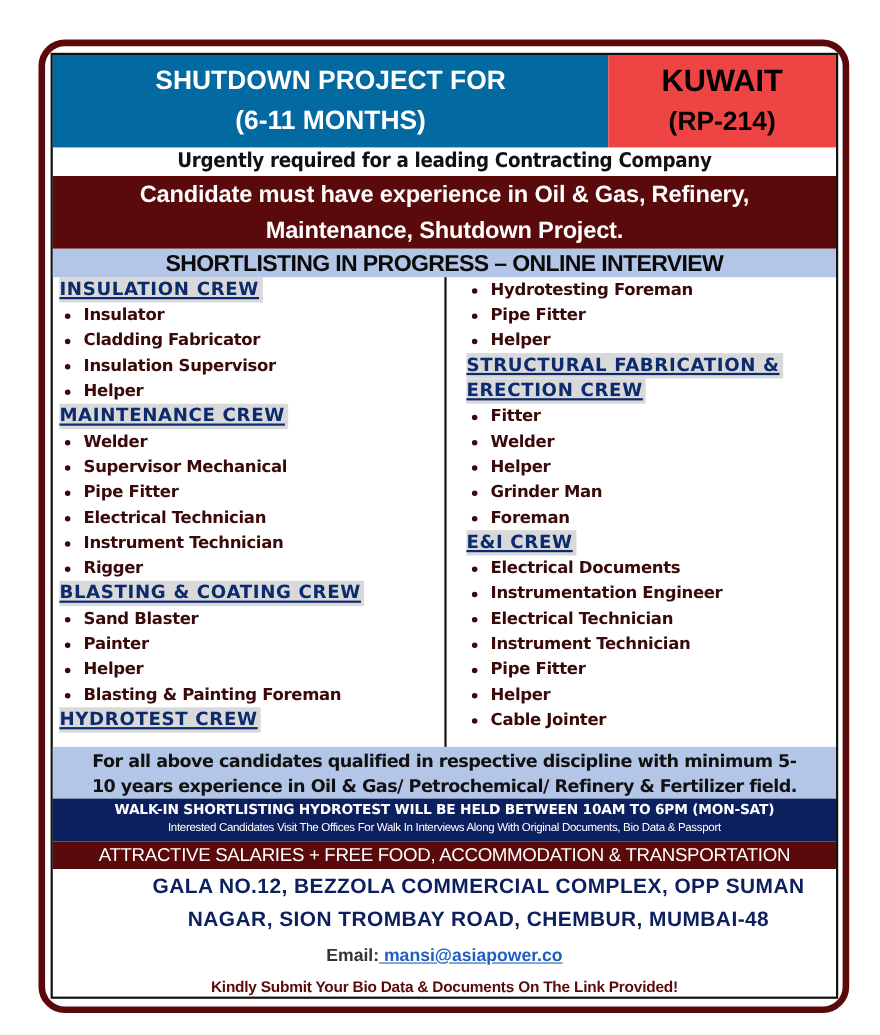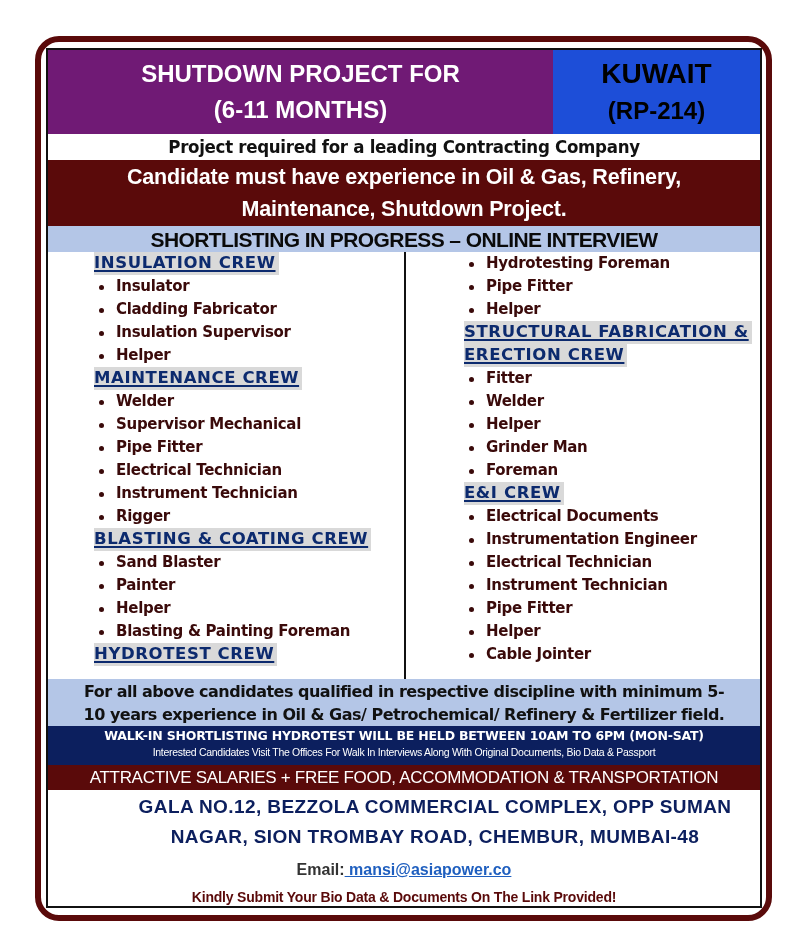--- a/index.html
+++ b/index.html
@@ -3,32 +3,32 @@
 <meta charset="utf-8">
 <style>
   html, body { margin:0; padding:0; }
   body { width:800px; height:941px; background:#ffffff; position:relative; overflow:hidden;
          font-family:"Liberation Sans", sans-serif; }
   .outer { position:absolute; left:35px; top:36px; width:725px; height:873px;
            border:6px solid #5a0a0a; border-radius:24px; box-sizing:content-box; }
   .inner { position:absolute; left:46px; top:48px; width:712px; height:856px;
            border:2px solid #111; background:#fff; }
   .band { position:absolute; left:0; width:712px; text-align:center; }
-  .hdr-left { position:absolute; left:0; top:0; width:505px; height:84px; background:#701a75;
+  .hdr-left { position:absolute; left:0; top:0; width:505px; height:84px; background:#0369a1;
               color:#fff; font-weight:bold; font-size:24px; line-height:36px; text-align:center; padding-top:6px; box-sizing:border-box; }
-  .hdr-right { position:absolute; left:505px; top:0; width:207px; height:84px; background:#1d4ed8;
+  .hdr-right { position:absolute; left:505px; top:0; width:207px; height:84px; background:#ef4444;
                color:#000; font-weight:bold; font-size:28px; line-height:37px; text-align:center; padding-top:5px; box-sizing:border-box; }
   .hdr-right .l2 { font-size:24px; }
   .urgent { top:84px; height:26px; line-height:26px; color:#111; font-weight:bold; font-size:18.5px;
             font-family:"DejaVu Sans Condensed","DejaVu Sans", sans-serif; letter-spacing:-0.3px; }
   .maroon1 { top:110px; height:66px; background:#5a0a0a; color:#fff; font-weight:bold; font-size:21.5px;
              line-height:32px; padding-top:1px; box-sizing:border-box; letter-spacing:-0.2px; }
   .short { top:176px; height:26px; background:#b4c6e7; color:#0a0a0a; font-weight:bold; font-size:21px;
            line-height:27px; letter-spacing:-0.6px; }
-  .lists { top:202px; height:427px;margin-left:40px; }
+  .lists { top:202px; height:427px; }
   .divider { position:absolute; left:356px; top:202px; width:2px; height:427px; background:#111; }
   .col { position:absolute; top:0; }
   .col.left { left:6px; width:345px; }
   .col.right { left:376px; width:345px; }
   .sec { display:inline-block; background:#d9d9d9; color:#0c2a6e; font-weight:bold; font-size:16.5px;
          letter-spacing:0.6px; text-decoration:underline; text-decoration-thickness:2px; text-underline-offset:2px;
          line-height:22px; height:23px; padding-right:3px; font-family:"DejaVu Sans", sans-serif; }
   .sec-wrap { text-align:left; }
   ul.items { list-style:none; margin:0; padding:0; text-align:left; }
   ul.items li { position:relative; height:23px; line-height:23px; padding-left:22px; color:#3a0a0a;
@@ -57,21 +57,21 @@
     <div class="hdr-left">
       <div>SHUTDOWN PROJECT FOR</div>
       <div>(6-11 MONTHS)</div>
     </div>
     <div class="hdr-right">
       <div>KUWAIT</div>
       <div class="l2">(RP-214)</div>
     </div>
   </div>
 
-  <div class="band urgent">Project required for a leading Contracting Company</div>
+  <div class="band urgent">Urgently required for a leading Contracting Company</div>
 
   <div class="band short">SHORTLISTING IN PROGRESS – ONLINE INTERVIEW</div>
 
   <div class="band maroon1">
     <div>Candidate must have experience in Oil &amp; Gas, Refinery,</div>
     <div>Maintenance, Shutdown Project.</div>
   </div>
 
   <div class="band lists">
     <div class="col left">

